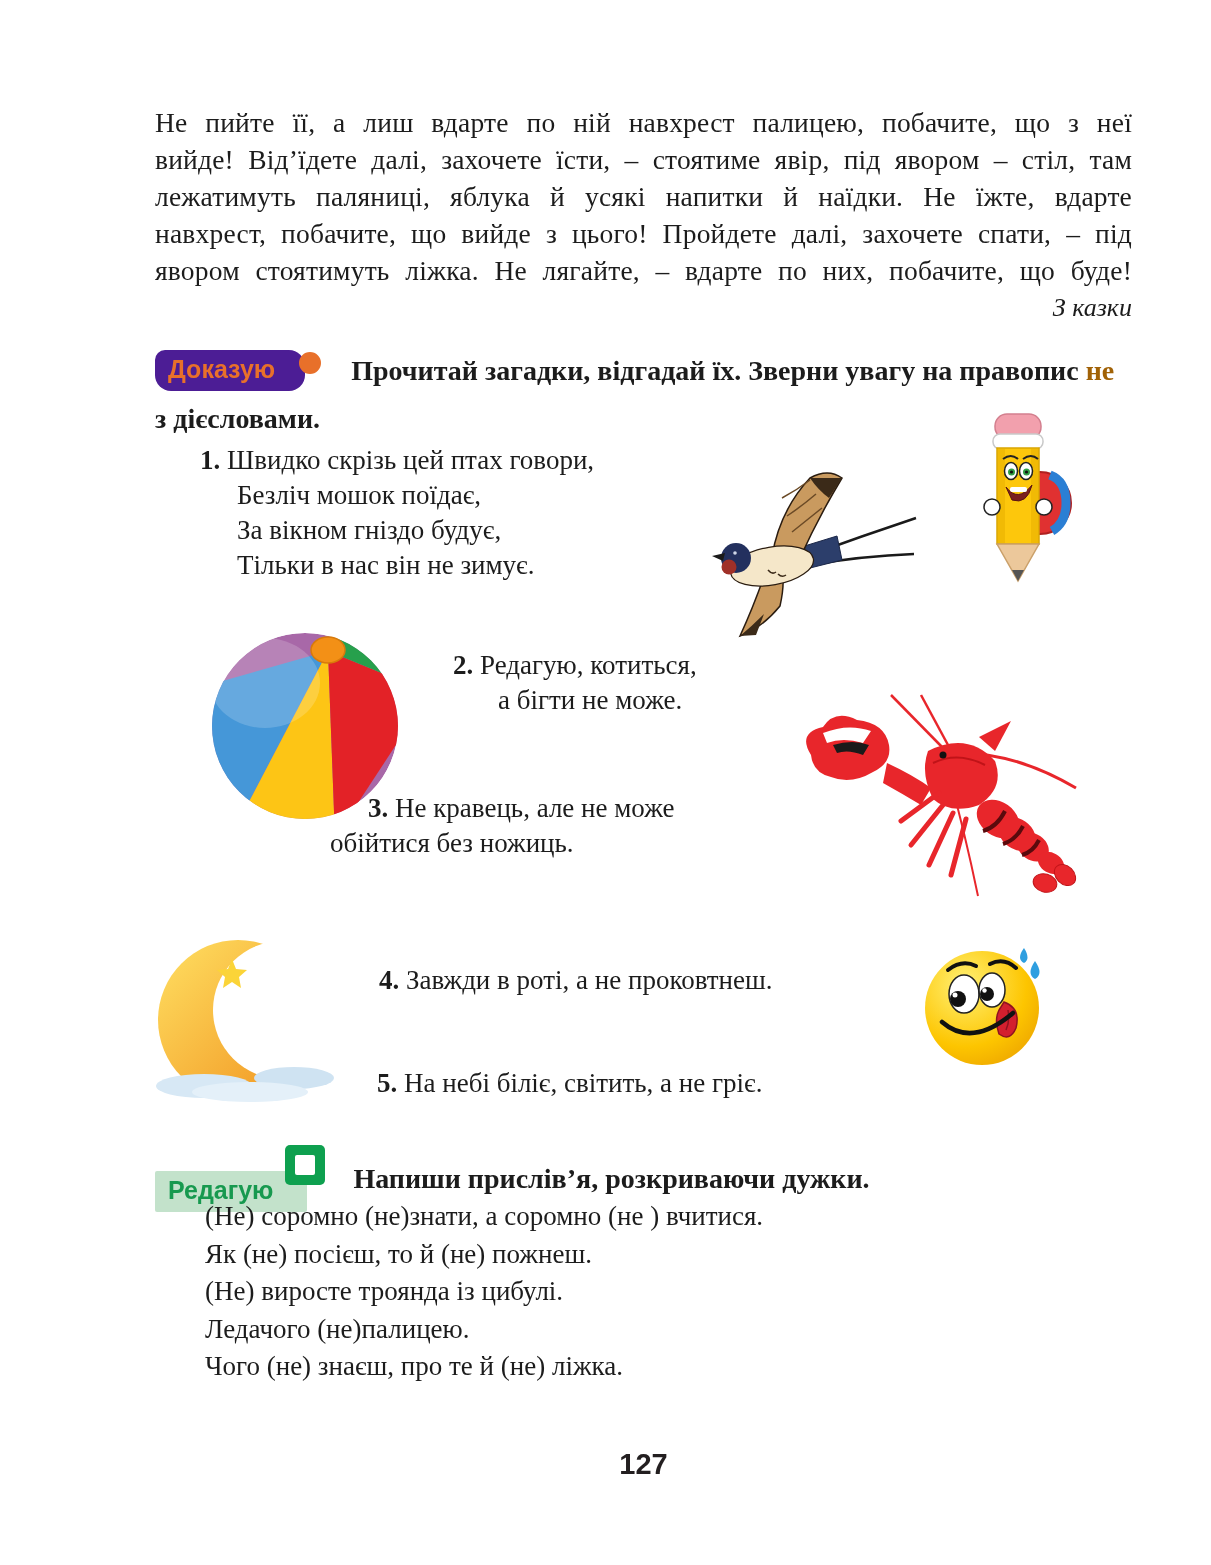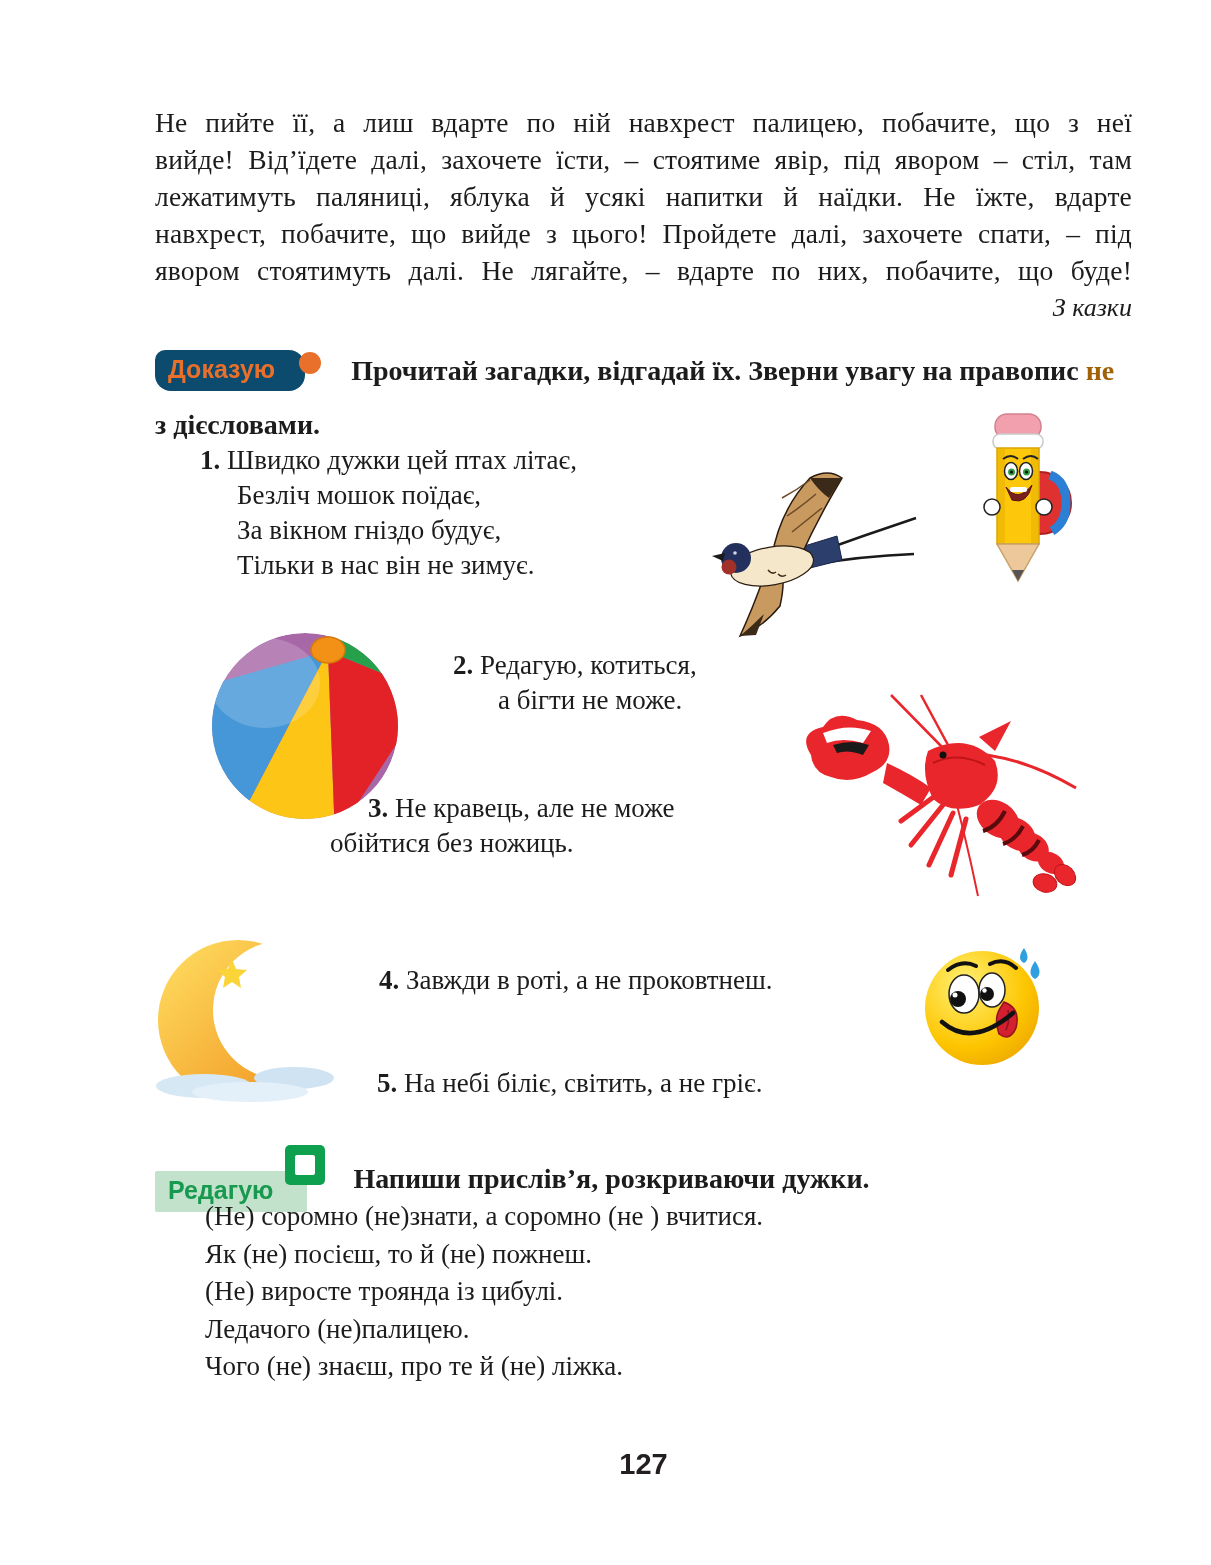--- a/index.html
+++ b/index.html
@@ -9,24 +9,24 @@
   
   .intro { position:absolute; left:155px; top:104px; width:977px; }
   .intro-line { font-size:27.5px; line-height:37px; text-align:justify; text-align-last:justify; letter-spacing:0.2px; }
   .attribution { position:absolute; left:155px; top:293px; width:977px; text-align:right; font-style:italic; font-size:26px; }
 
   
   .task-header { position:absolute; left:155px; width:990px; }
   .task-line1 { display:flex; align-items:center; gap:14px; }
   .task-instruction { font-size:28px; font-weight:bold; line-height:34px; }
   .hl-blue { color:#a16207; }
-  .task-line2 { font-size:28px; font-weight:bold; margin-top:18px; }
+  .task-line2 { font-size:28px; font-weight:bold; margin-top:12px; }
 
   .badge-pill { position:relative; display:flex; align-items:center; flex:0 0 auto; }
-  .pill-orange { background:#0c4a6e; color:#e8702a; font-family:"Liberation Sans", sans-serif;
+  .pill-orange { background:#4c1d95; color:#e8702a; font-family:"Liberation Sans", sans-serif;
     font-weight:bold; font-size:25px; padding:5px 30px 7px 13px; border-radius:10px 16px 16px 16px; }
   .ring-icon { position:absolute; right:-16px; top:2px; width:16px; height:16px;
     background:#ffffff; border:11.5px solid #e8702a; border-radius:50%; }
   .pill-green { background:#c3e2cb; color:#17994f; font-family:"Liberation Sans", sans-serif;
     font-weight:bold; font-size:25px; padding:5px 34px 7px 13px; border-radius:2px;margin-top:26px; }
   .square-icon { position:absolute; right:-18px; top:0px; width:40px; height:40px;
     background:#0ea04f; border-radius:5px; display:flex; align-items:center; justify-content:center; }
   .square-icon-inner { width:20px; height:20px; background:#ffffff; border-radius:2px; }
   .badge-gap { width:18px; flex:0 0 auto; }
 
@@ -60,38 +60,38 @@
 </head>
 <body>
 
 <div class="page">
 
   <div class="intro">
     <div class="intro-line">Не пийте її, а лиш вдарте по ній навхрест палицею, побачите, що з неї</div>
     <div class="intro-line">вийде! Від’їдете далі, захочете їсти, – стоятиме явір, під явором – стіл, там</div>
     <div class="intro-line">лежатимуть паляниці, яблука й усякі напитки й наїдки. Не їжте, вдарте</div>
     <div class="intro-line">навхрест, побачите, що вийде з цього! Пройдете далі, захочете спати, – під</div>
-    <div class="intro-line">явором стоятимуть далі. Не лягайте, – вдарте по них, побачите, що буде!</div>
+    <div class="intro-line">явором стоятимуть ліжка. Не лягайте, – вдарте по них, побачите, що буде!</div>
   </div>
   <div class="attribution">З казки</div>
 
   <div class="task-header" style="top:350px;">
     <div class="task-line1">
       <span class="badge-pill">
         <span class="pill-orange">Доказую</span>
         <span class="ring-icon"></span>
       </span>
       <span class="badge-gap"></span>
       <span class="task-instruction"><span>Прочитай загадки, відгадай їх. Зверни увагу на правопис</span> <span class="hl-blue">не</span></span>
     </div>
     <div class="task-line2">з дієсловами.</div>
   </div>
 
   <div class="riddle r1">
-    <div><span class="num">1.</span> <span>Швидко дужки цей птах літає,</span></div>
+    <div><span class="num">1.</span> <span>Швидко скрізь цей птах говори,</span></div>
     <div class="cont">Безліч мошок поїдає,</div>
     <div class="cont">За вікном гніздо будує,</div>
     <div class="cont">Тільки в нас він не зимує.</div>
   </div>
 
   <div class="riddle r2">
     <div><span class="num">2.</span> <span>Редагую, котиться,</span></div>
     <div class="cont">а бігти не може.</div>
   </div>
 

